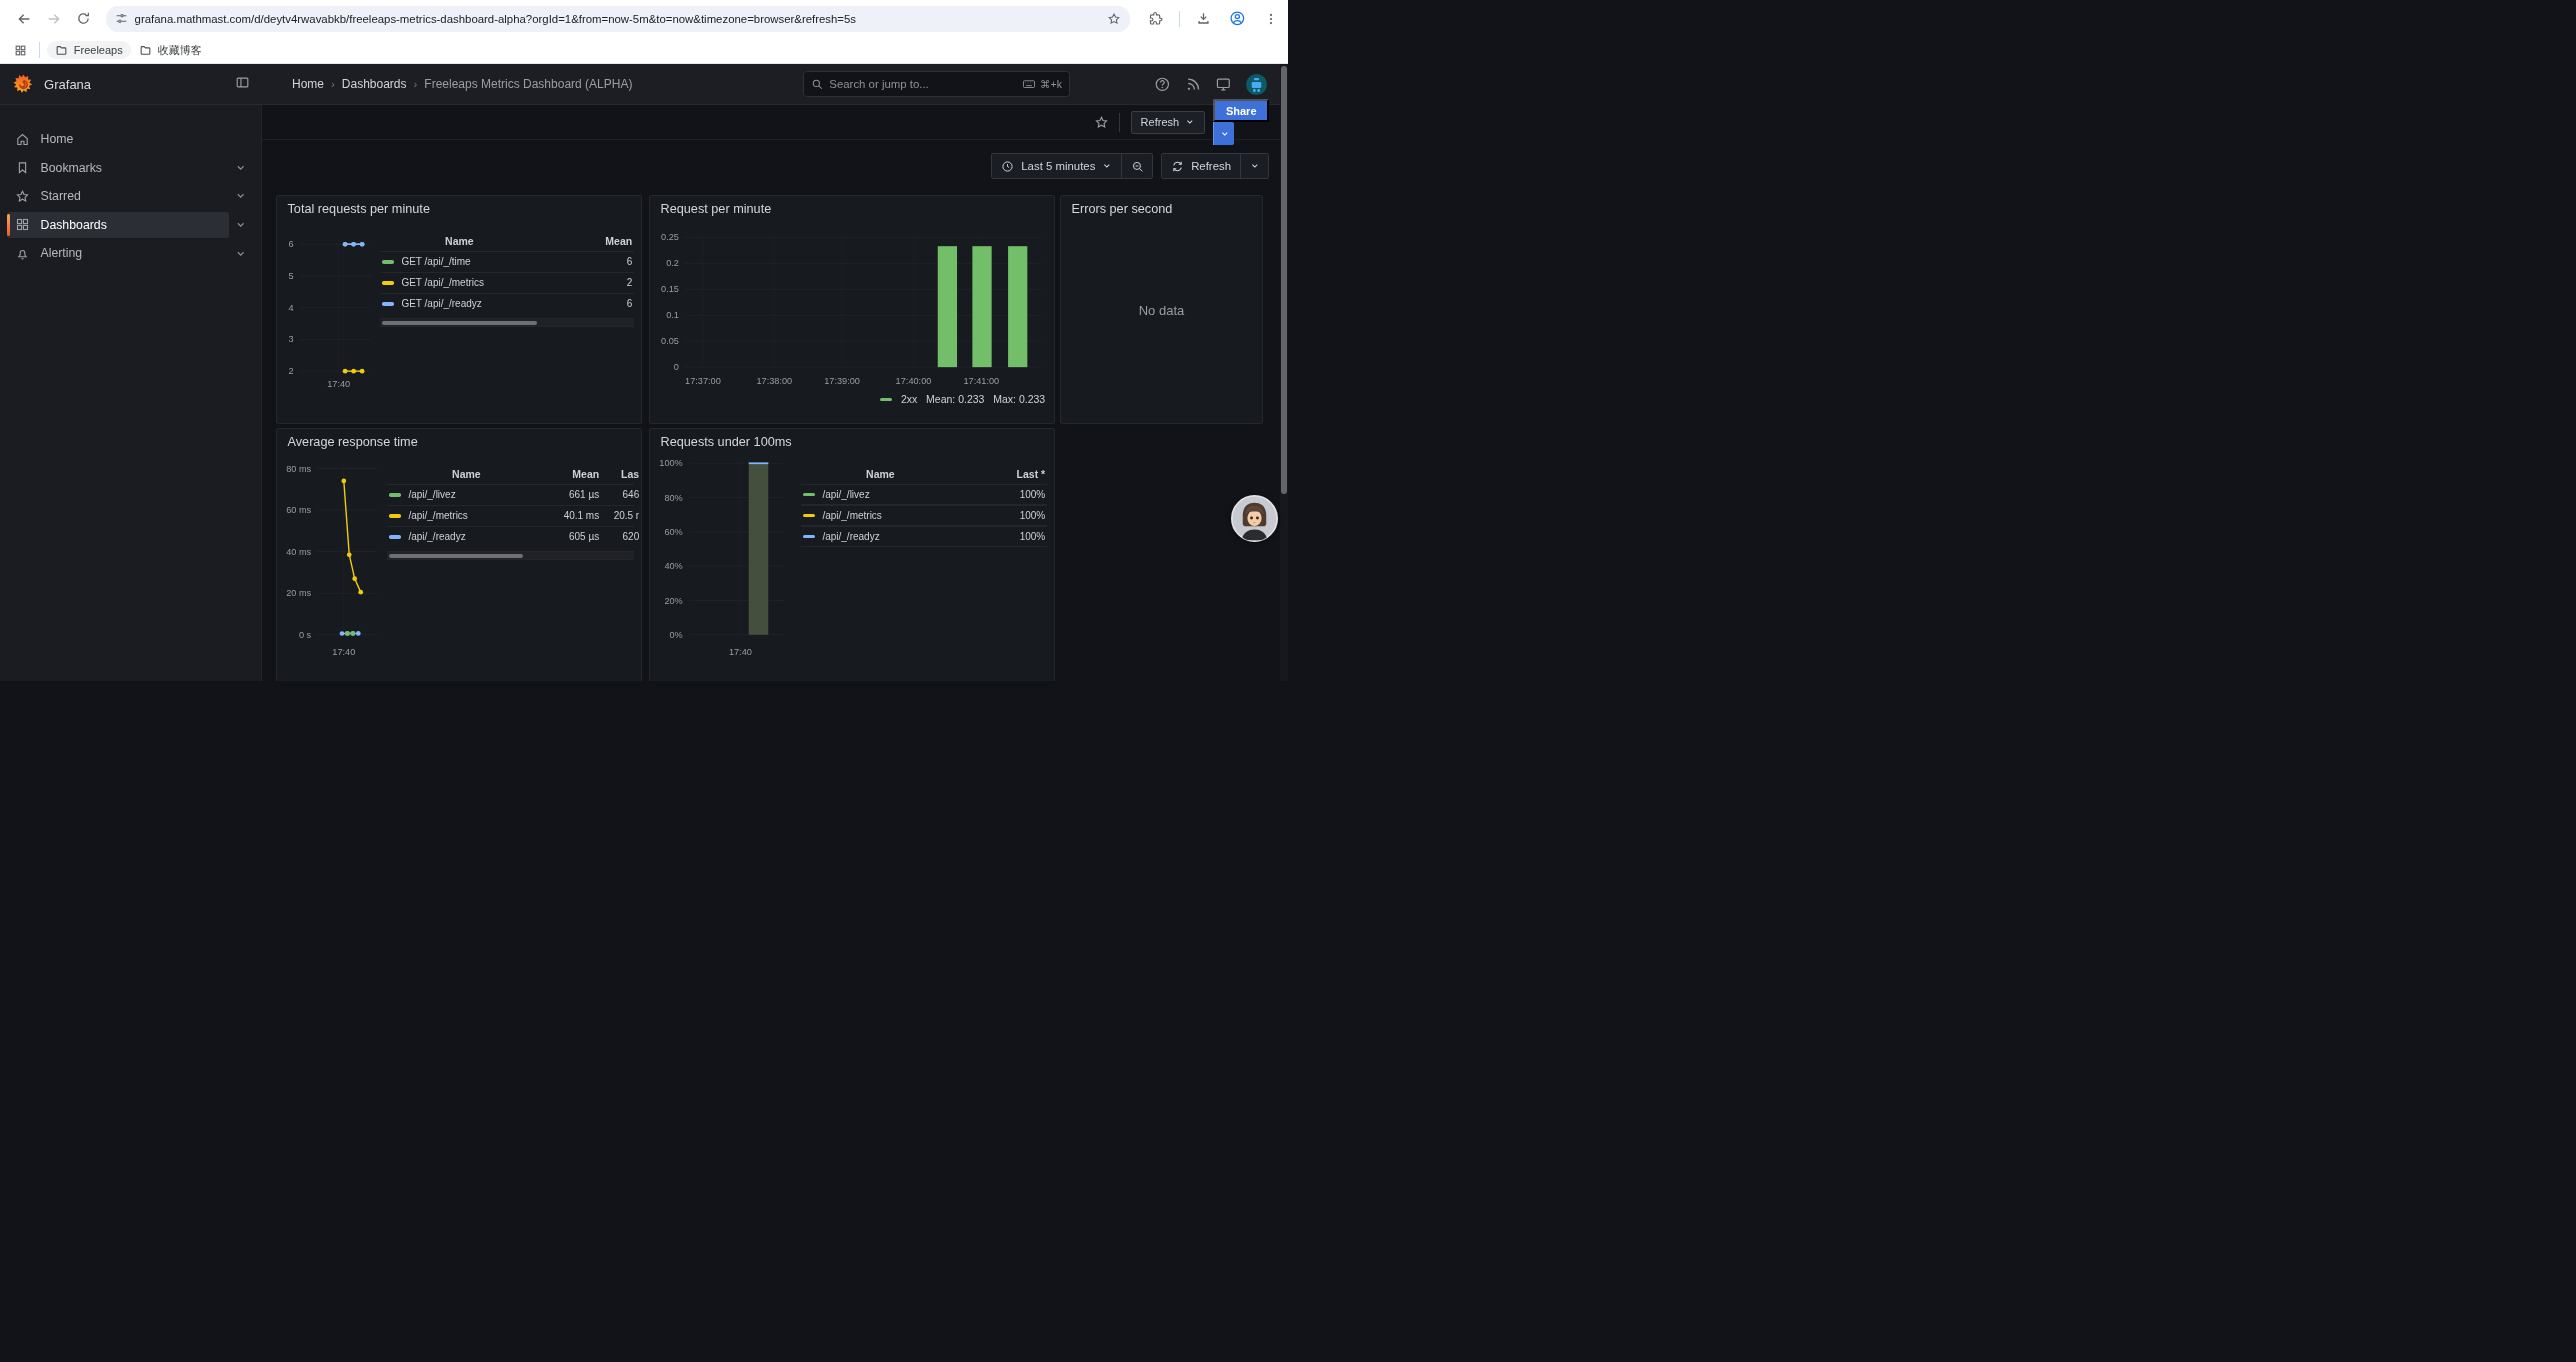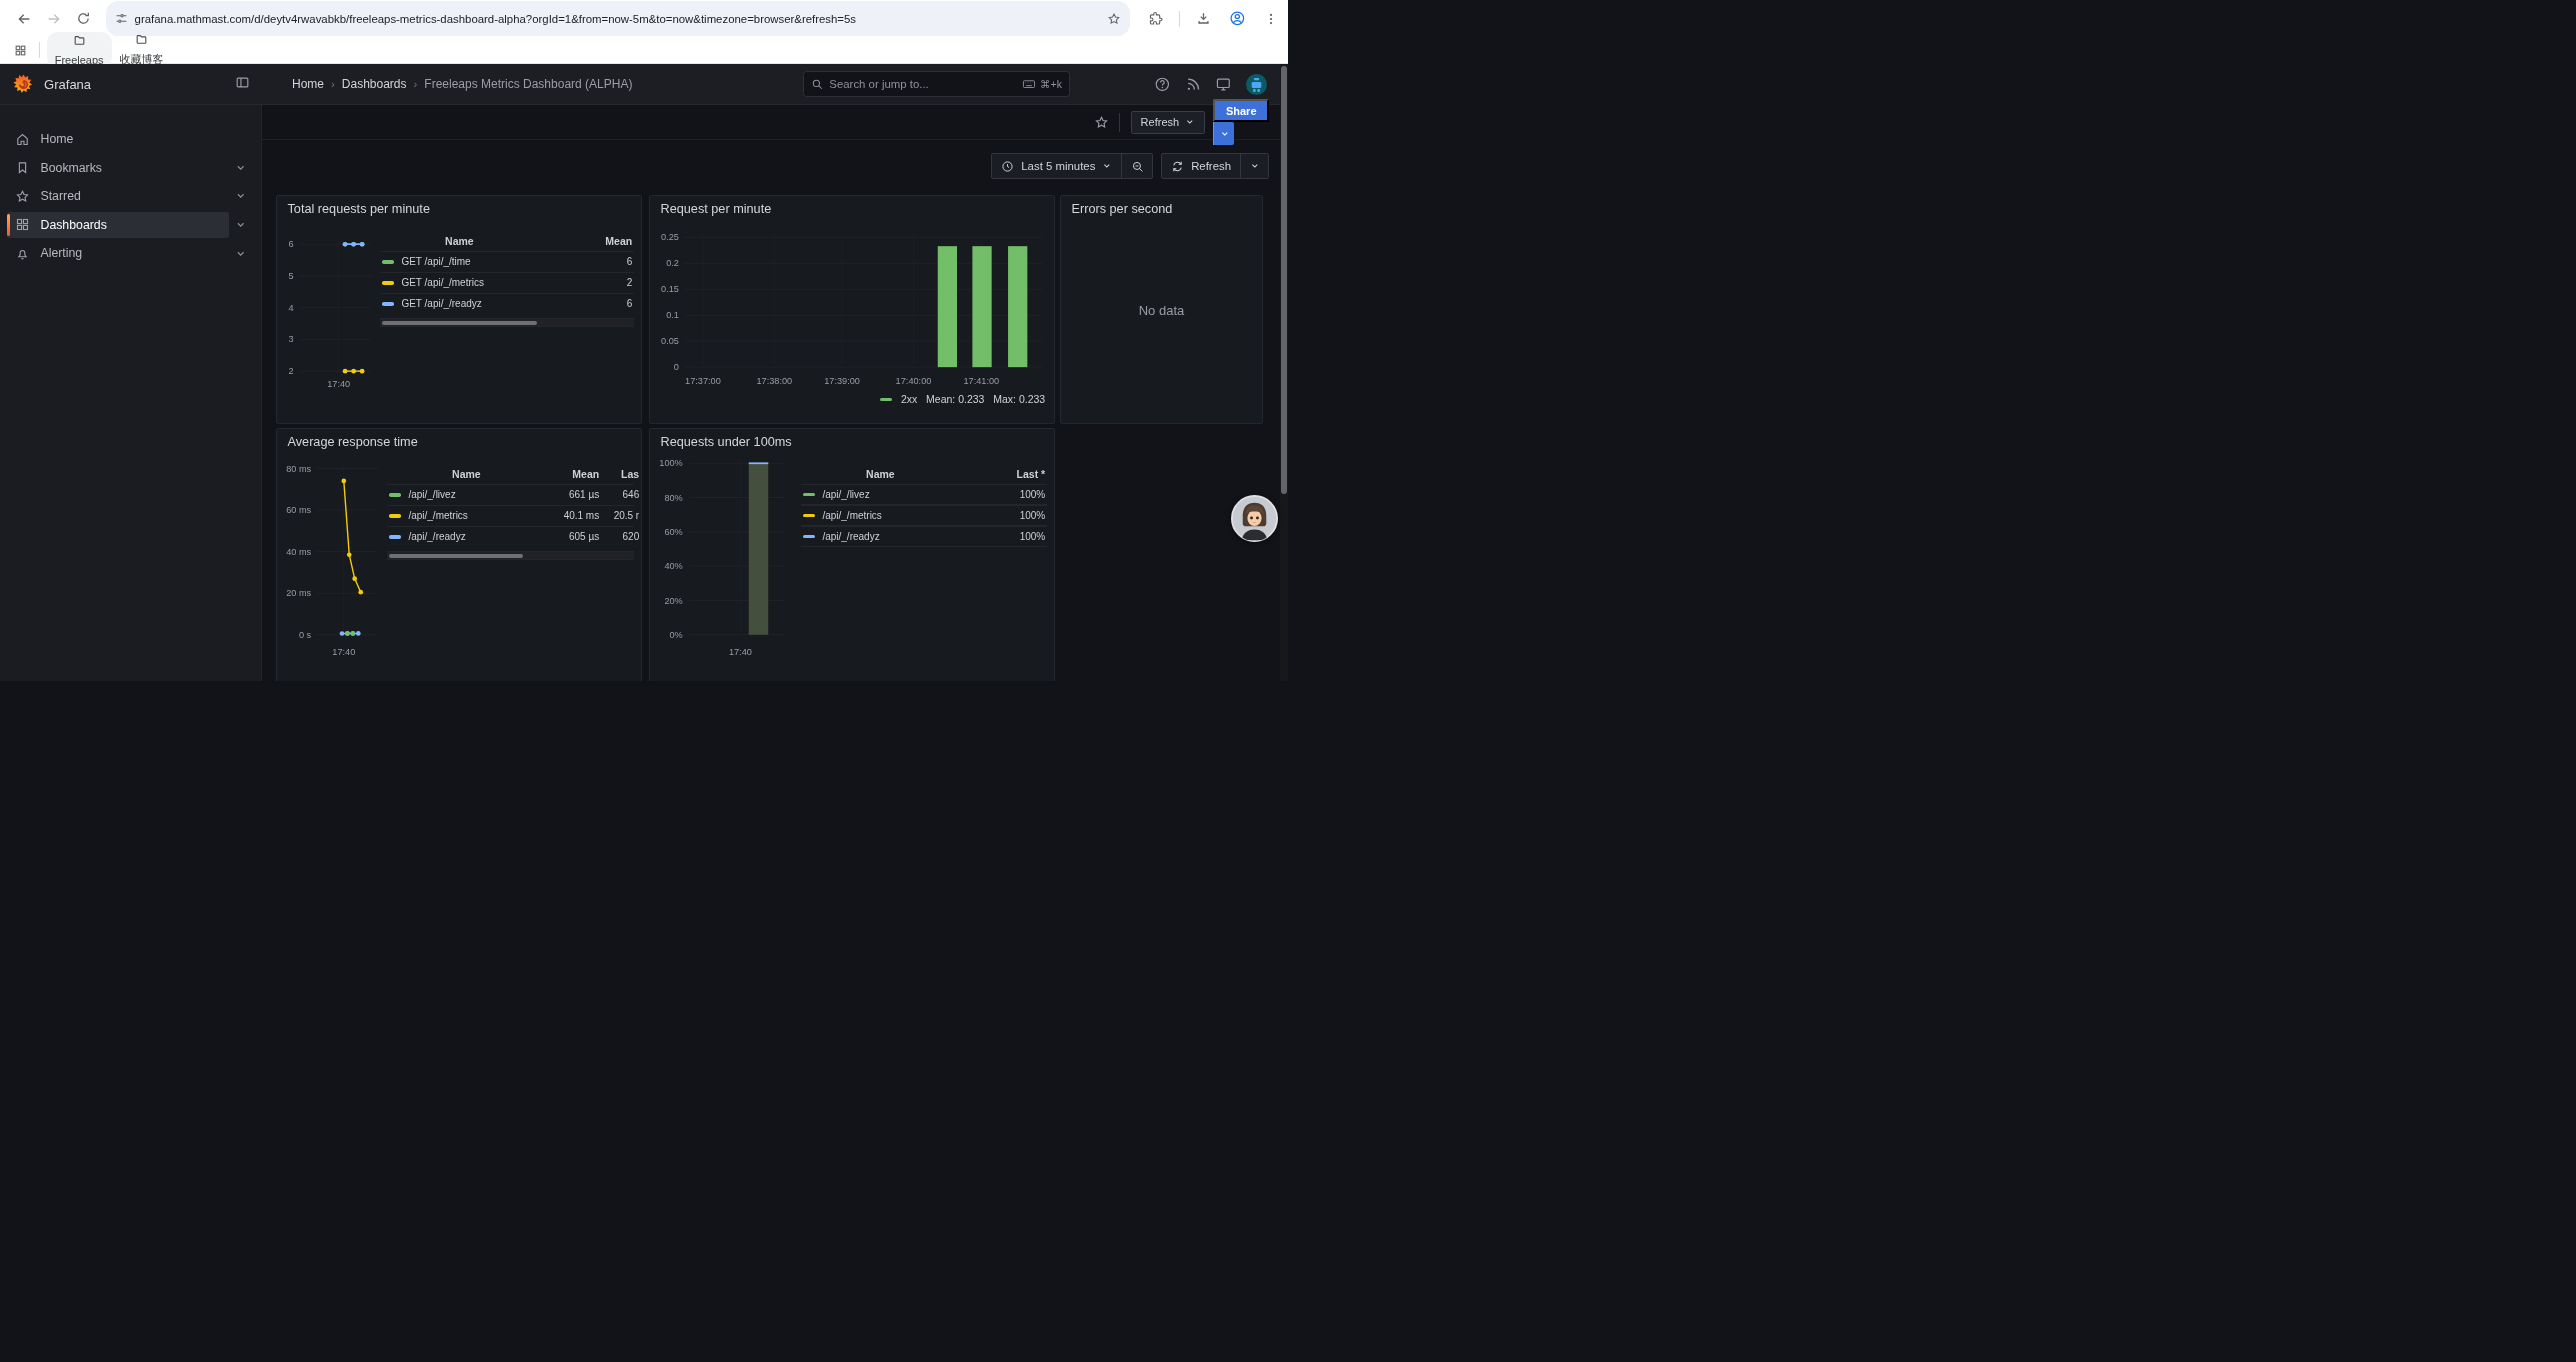--- a/index.html
+++ b/index.html
@@ -4,26 +4,26 @@
 <style>
   * { margin:0; padding:0; box-sizing:border-box; }
   html,body { width:1288px; height:681px; overflow:hidden; }
   body { font-family:"Liberation Sans","DejaVu Sans",sans-serif; background:#111318; position:relative; }
   svg text { font-family:"Liberation Sans","DejaVu Sans",sans-serif; }
 
   
   .chrome { height:37px; background:#ffffff; display:flex; align-items:center; padding:0 8.8px; }
   .nav-ic { width:30px; height:30px; display:flex; align-items:center; justify-content:center; color:#5f6368; flex:none; }
   .nav-ic.disabled { color:#bdc1c6; }
-  .urlbar { flex:none; width:1024px; height:35px; margin-left:7px; background:#eef1f8; border-radius:12.3px; display:flex; align-items:center; padding:0 8.8px; }
+  .urlbar { flex:none; width:1024px; height:26px; margin-left:7px; background:#eef1f8; border-radius:12.3px; display:flex; align-items:center; padding:0 8.8px; }
   .urlbar .url { font-size:11.4px; color:#202124; white-space:nowrap; overflow:hidden; flex:1; margin-left:7px; }
   .chrome-right { display:flex; align-items:center; margin-left:10.5px; gap:3.5px; }
   .vdiv { width:0.9px; height:16px; background:#c6dafc; margin:0 5.3px; }
   .bookmarks { height:27px; background:#ffffff; border-bottom:0.9px solid #e4e6ea; display:flex; align-items:center; padding:0 8.8px; }
-  .bm-item { display:flex; align-items:center; gap:6.1px; padding:2.6px 8px; border-radius:10.5px; color:#3c4043; font-size:11px;flex-direction:column; }
+  .bm-item { display:flex; align-items:center; gap:6.1px; padding:2.6px 8px; border-radius:10.5px; color:#3c4043; font-size:11px; }
   .bm-item.hl { background:#f1f3f4; }
 
   
   .app { position:absolute; top:64px; left:0; right:0; bottom:0; background:#111318; }
   .topbar { height:41px; background:#1c1e24; border-bottom:0.9px solid #26282e; display:flex; align-items:center; padding-right:21px; }
   .topbar-left { width:262px; flex:none; display:flex; align-items:center; padding:0 12.3px; }
   .brand { color:#d8d9dd; font-size:13px; margin-left:8.8px; }
   .dock { margin-left:auto; color:#9da0a8; }
   .crumbs { display:flex; align-items:center; gap:7px; margin-left:30px; font-size:12px; white-space:nowrap; }
   .crumb { color:#d3d4d9; }

